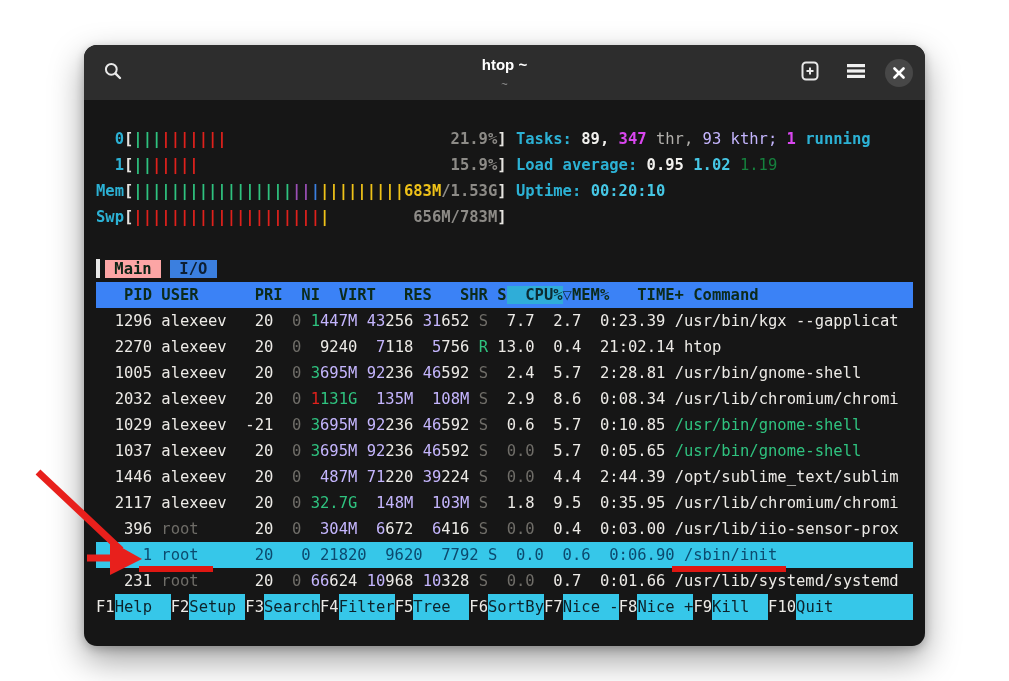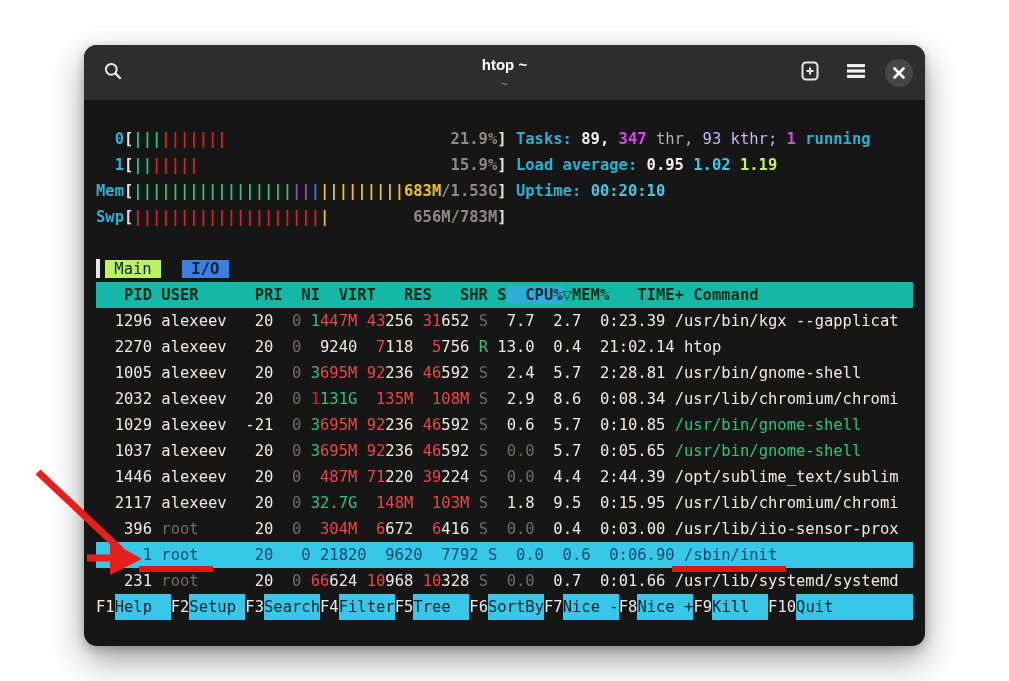--- a/index.html
+++ b/index.html
@@ -16,30 +16,30 @@
   .terminal{padding:26px 12px 0 12px;font-family:"DejaVu Sans Mono",monospace;font-size:15.5px;line-height:26px;
     color:#eceae6;position:relative}
   .trow{height:26px;white-space:pre;overflow:hidden}
   .bars-wrap{display:inline-block;width:39ch;position:relative;vertical-align:top}
   .bars span{font-weight:700}
   .mtext{position:absolute;right:0;top:0}
   .mlabel{color:#2cb1d4;font-weight:700}
   .br{color:#e6e4e0;font-weight:700}
 
   .w{color:#eceae6}.dim{color:#6f6d68}.dim2{color:#c4b5fd}.lg{color:#b3b1ad}
-  .c{color:#ef4444}.g{color:#2fc27f}.r{color:#df211c}.y{color:#efc219}.p{color:#9a4fb5}.b{color:#3b7fdf}
-  .cy{color:#2cb1d4;font-weight:700}.cyb{color:#46c7e5;font-weight:700}.cyd{color:#bef264;font-weight:700}
+  .c{color:#c4b5fd}.g{color:#2fc27f}.r{color:#df211c}.y{color:#efc219}.p{color:#9a4fb5}.b{color:#3b7fdf}
+  .cy{color:#2cb1d4;font-weight:700}.cyb{color:#46c7e5;font-weight:700}.cyd{color:#15803d;font-weight:400}
   .wb{color:#f2f1ee;font-weight:700}.gb{color:#d946ef;font-weight:700}
   .pct{color:#8d8b87;font-weight:700}.yb{color:#efc219;font-weight:700}
 
   .tabtick{display:inline-block;width:4px;height:19px;background:#e8e8e8;vertical-align:-4px;margin-right:5px}
-  .tab-main{background:#bef264;color:#0c2416;font-weight:400}
-  .tab-io{background:#3b7fdf;color:#0d1f33;font-weight:700;margin-left:21px}
+  .tab-main{background:#fca5a5;color:#0c2416;font-weight:700}
+  .tab-io{background:#3b7fdf;color:#0d1f33;font-weight:700;margin-left:9px}
 
-  .hrow{background:#14b8a6}
+  .hrow{background:#3b82f6}
   .h{color:#0c2b1b;font-weight:700}
   .hs{background:#2fadd8;color:#0c2b33;font-weight:700}
   .ha{color:#0c3343;font-weight:700}
 
   .hl{background:#36c7e9}
   .hlt{color:#0c4a6e}
 
   .fnbar{display:flex}
   .fk{color:#eceae6}
   .fl{background:#36c7e9;color:#0d232b}
@@ -103,21 +103,21 @@
     <div class="trow"><span class="tabtick"></span><span class="tab-main"> Main </span><span class="tab-io"> I/O </span></div>
     <div class="trow hrow" id="table-header"><span class="h">   PID USER      PRI  NI  VIRT   RES   SHR S</span><span class="hs">  CPU%</span><span class="ha">▽</span><span class="h">MEM%   TIME+ Command</span></div>
     <div id="proc-rows">
         <div class="trow"><span class="w">  1296 alexeev   20 </span><span class="dim"> 0</span><span class="w"> </span><span class="g">1</span><span class="c">447M</span><span class="w"> </span><span class="c">43</span><span class="w">256 </span><span class="c">31</span><span class="w">652 </span><span class="dim">S</span><span class="w">  7.7  2.7  0:23.39 /usr/bin/kgx --gapplicat</span></div>
         <div class="trow"><span class="w">  2270 alexeev   20 </span><span class="dim"> 0</span><span class="w">  9240  </span><span class="c">7</span><span class="w">118  </span><span class="c">5</span><span class="w">756 </span><span class="g">R</span><span class="w"> 13.0  0.4  21:02.14 htop</span></div>
         <div class="trow"><span class="w">  1005 alexeev   20 </span><span class="dim"> 0</span><span class="w"> </span><span class="g">3</span><span class="c">695M</span><span class="w"> </span><span class="c">92</span><span class="w">236 </span><span class="c">46</span><span class="w">592 </span><span class="dim">S</span><span class="w">  2.4  5.7  2:28.81 /usr/bin/gnome-shell</span></div>
         <div class="trow"><span class="w">  2032 alexeev   20 </span><span class="dim"> 0</span><span class="w"> </span><span class="r">1</span><span class="g">131G</span><span class="w">  </span><span class="c">135M</span><span class="w">  </span><span class="c">108M</span><span class="w"> </span><span class="dim">S</span><span class="w">  2.9  8.6  0:08.34 /usr/lib/chromium/chromi</span></div>
         <div class="trow"><span class="w">  1029 alexeev  -21 </span><span class="dim"> 0</span><span class="w"> </span><span class="g">3</span><span class="c">695M</span><span class="w"> </span><span class="c">92</span><span class="w">236 </span><span class="c">46</span><span class="w">592 </span><span class="dim">S</span><span class="w">  0.6  5.7  0:10.85 </span><span class="g">/usr/bin/gnome-shell</span></div>
         <div class="trow"><span class="w">  1037 alexeev   20 </span><span class="dim"> 0</span><span class="w"> </span><span class="g">3</span><span class="c">695M</span><span class="w"> </span><span class="c">92</span><span class="w">236 </span><span class="c">46</span><span class="w">592 </span><span class="dim">S</span><span class="w">  </span><span class="dim">0.0</span><span class="w">  5.7  0:05.65 </span><span class="g">/usr/bin/gnome-shell</span></div>
         <div class="trow"><span class="w">  1446 alexeev   20 </span><span class="dim"> 0</span><span class="w">  </span><span class="c">487M</span><span class="w"> </span><span class="c">71</span><span class="w">220 </span><span class="c">39</span><span class="w">224 </span><span class="dim">S</span><span class="w">  </span><span class="dim">0.0</span><span class="w">  4.4  2:44.39 /opt/sublime_text/sublim</span></div>
-        <div class="trow"><span class="w">  2117 alexeev   20 </span><span class="dim"> 0</span><span class="w"> </span><span class="g">32.7G</span><span class="w">  </span><span class="c">148M</span><span class="w">  </span><span class="c">103M</span><span class="w"> </span><span class="dim">S</span><span class="w">  1.8  9.5  0:15.95 /usr/lib/chromium/chromi</span></div>
+        <div class="trow"><span class="w">  2117 alexeev   20 </span><span class="dim"> 0</span><span class="w"> </span><span class="g">32.7G</span><span class="w">  </span><span class="c">148M</span><span class="w">  </span><span class="c">103M</span><span class="w"> </span><span class="dim">S</span><span class="w">  1.8  9.5  0:35.95 /usr/lib/chromium/chromi</span></div>
         <div class="trow"><span class="w">   396 </span><span class="dim">root     </span><span class="w"> 20 </span><span class="dim"> 0</span><span class="w">  </span><span class="c">304M</span><span class="w">  </span><span class="c">6</span><span class="w">672  </span><span class="c">6</span><span class="w">416 </span><span class="dim">S</span><span class="w">  </span><span class="dim">0.0</span><span class="w">  0.4  0:03.00 /usr/lib/iio-sensor-prox</span></div>
         <div class="trow hl"><span class="hlt">     1 root      20   0 21820  9620  7792 S  0.0  0.6  0:06.90 /sbin/init</span></div>
         <div class="trow"><span class="w">   231 </span><span class="dim">root     </span><span class="w"> 20 </span><span class="dim"> 0</span><span class="w"> </span><span class="c">66</span><span class="w">624 </span><span class="c">10</span><span class="w">968 </span><span class="c">10</span><span class="w">328 </span><span class="dim">S</span><span class="w">  </span><span class="dim">0.0</span><span class="w">  0.7  0:01.66 /usr/lib/systemd/systemd</span></div>
       </div>
     <div class="trow fnbar" id="fnbar"><span class="fk">F1</span><span class="fl">Help  </span><span class="fk">F2</span><span class="fl">Setup </span><span class="fk">F3</span><span class="fl">Search</span><span class="fk">F4</span><span class="fl">Filter</span><span class="fk">F5</span><span class="fl">Tree  </span><span class="fk">F6</span><span class="fl">SortBy</span><span class="fk">F7</span><span class="fl">Nice -</span><span class="fk">F8</span><span class="fl">Nice +</span><span class="fk">F9</span><span class="fl">Kill  </span><span class="fk">F10</span><span class="fl fill">Quit</span></div>
   </div>
 </div>
 
 <svg class="overlay" viewBox="0 0 1009 681">
   <g id="ann-arrow">

